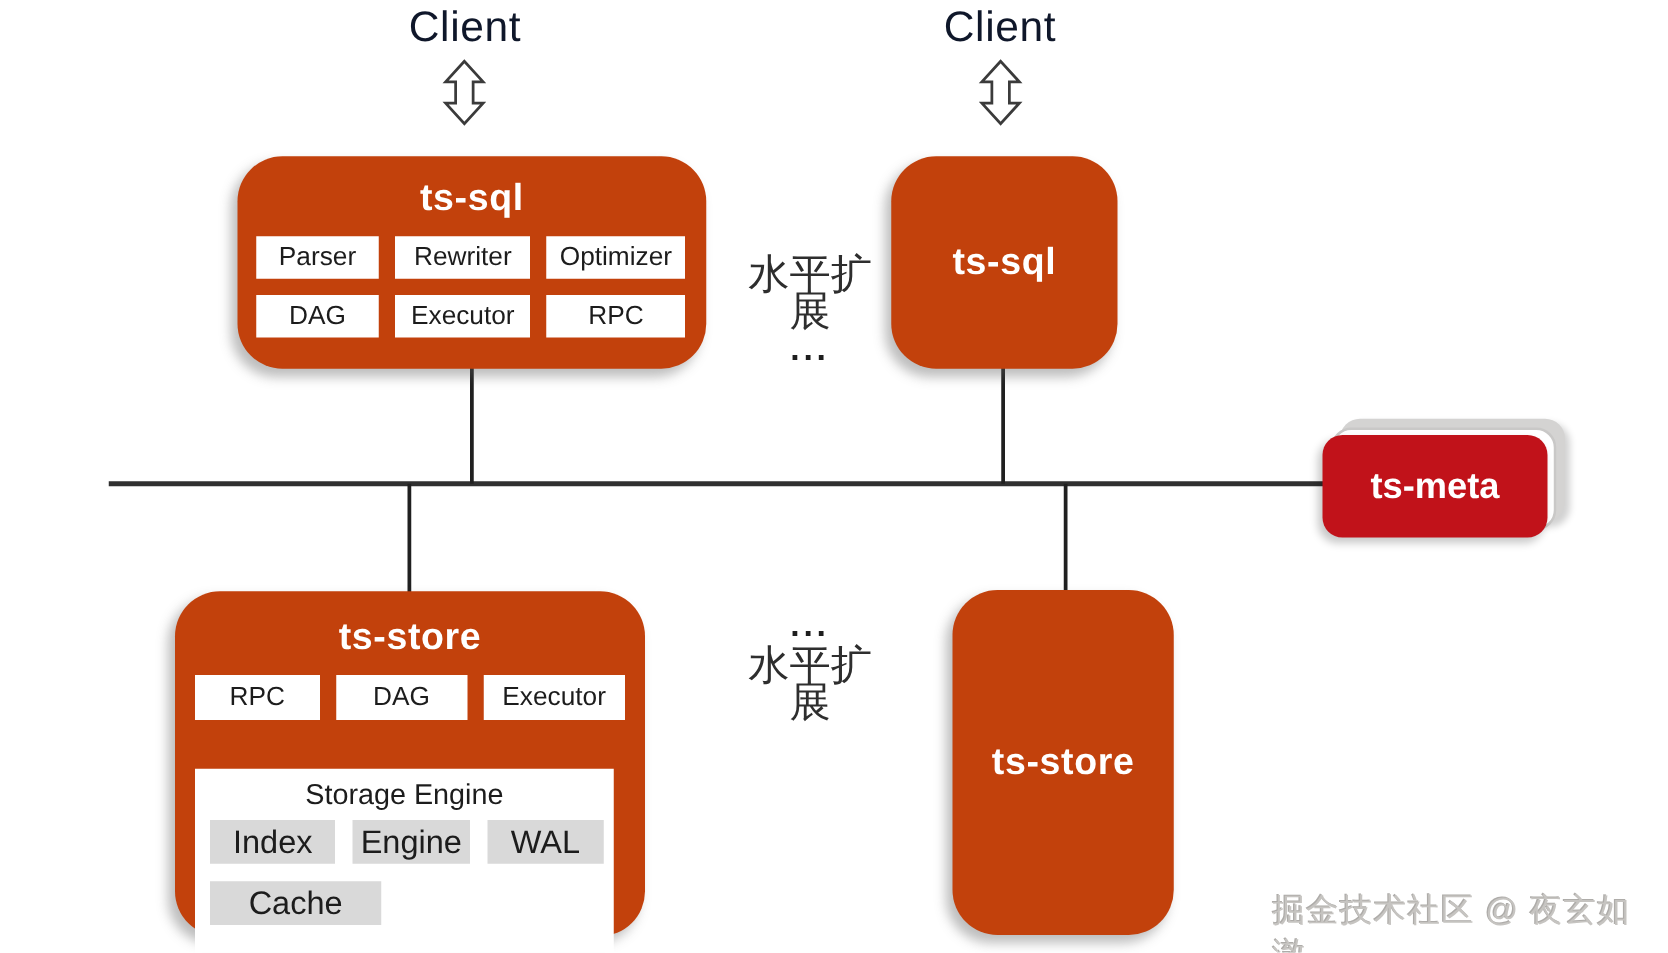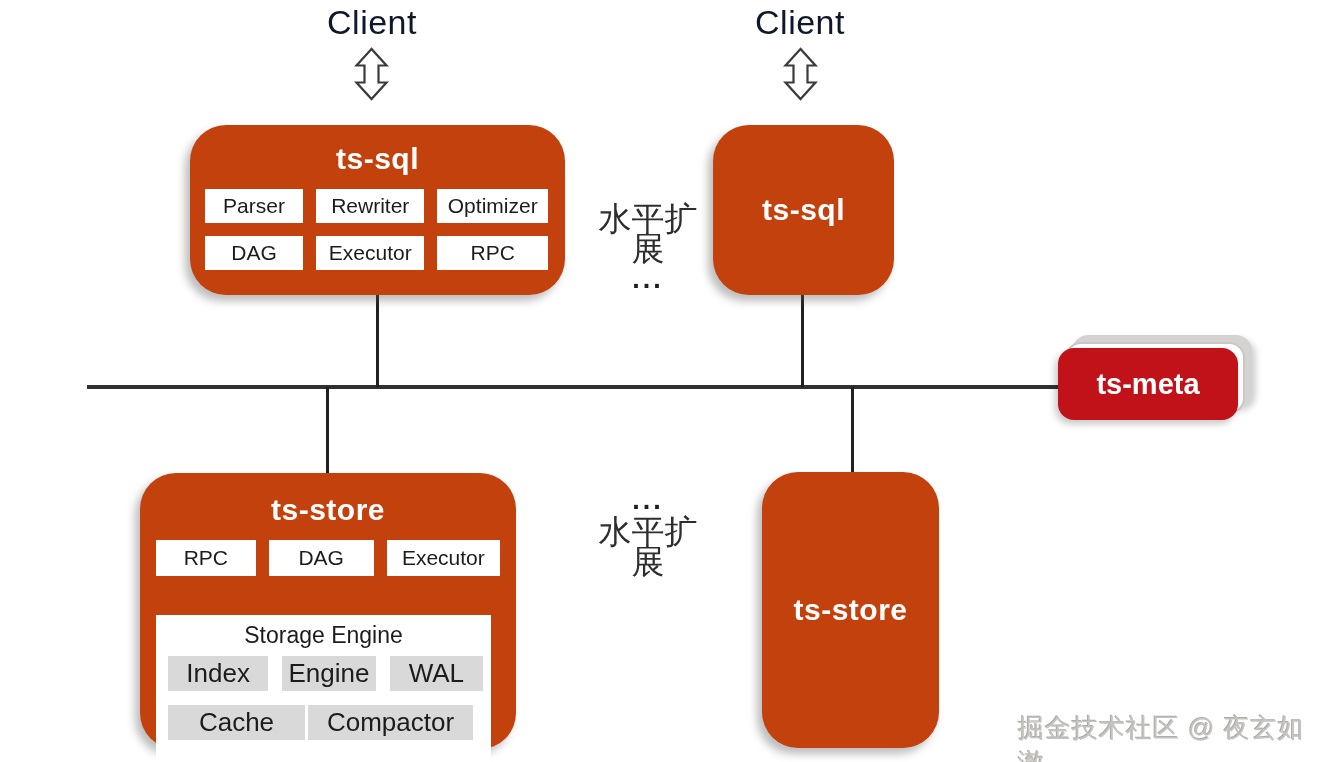--- a/index.html
+++ b/index.html
@@ -46,26 +46,26 @@
                 grid-template-columns:.95fr 1fr 1.08fr; }
   .chip { background:#ffffff; height:34px; display:flex; align-items:center;
           justify-content:center; font-size:21px; color:#1c1c1c; }
   .store-grid .chip { height:36px; }
 
   
   .se-box { position:absolute; left:16px; top:114px; width:335px; height:170px; background:#ffffff;margin-top:28px; }
   .se-title { text-align:center; font-size:23px; color:#1c1c1c; padding-top:7px; }
   .se-row { position:absolute; display:grid; }
   .se-row1 { top:41px; left:12px; right:8px; grid-template-columns:1fr .93fr .93fr; column-gap:14px; }
-  .se-row2 { top:90px; left:12px; grid-template-columns:137px 165px; column-gap:3px; }
+  .se-row2 { top:90px; left:12px; grid-template-columns:137px 165px; column-gap:16px; }
   .gchip { background:#d9d9d9; height:35px; display:flex; align-items:center;
            justify-content:center; font-size:26px; color:#1c1c1c; }
 
   
-  .meta-stack { position:absolute; left:1058px; top:348px; width:180px; height:72px; }
+  .meta-stack { position:absolute; left:1058px; top:348px; width:180px; height:82px; }
   .meta-layer2 { position:absolute; left:14px; top:-13px; width:100%; height:100%;
                  background:#d4d3d2; border-radius:16px;
                  box-shadow:4px 4px 6px rgba(0,0,0,.18); }
   .meta-layer1 { position:absolute; left:7px; top:-6px; width:100%; height:100%;
                  background:#ffffff; border:2px solid #c9c8c7; border-radius:16px; }
   .meta-red { position:absolute; inset:0; background:#c1121a; border-radius:16px;
               display:flex; align-items:center; justify-content:center;
               box-shadow:-3px 4px 7px rgba(0,0,0,.22); }
   .meta-red span { color:#ffffff; font-weight:700; font-size:29px; }
 
@@ -142,21 +142,20 @@
     </div>
     <div class="se-box">
       <div class="se-title">Storage Engine</div>
       <div class="se-row se-row1">
         <div class="gchip">Index</div>
         <div class="gchip">Engine</div>
         <div class="gchip">WAL</div>
       </div>
       <div class="se-row se-row2">
         <div class="gchip">Cache</div>
-        <div class="gchip">Compactor</div>
       </div>
     </div>
   </div>
 
   <div class="scale-note scale-note-bottom">
     <div class="scale-dots">...</div>
     <div class="scale-label">水平扩展</div>
   </div>
 
   <div class="red-box store-replica center-flex">

